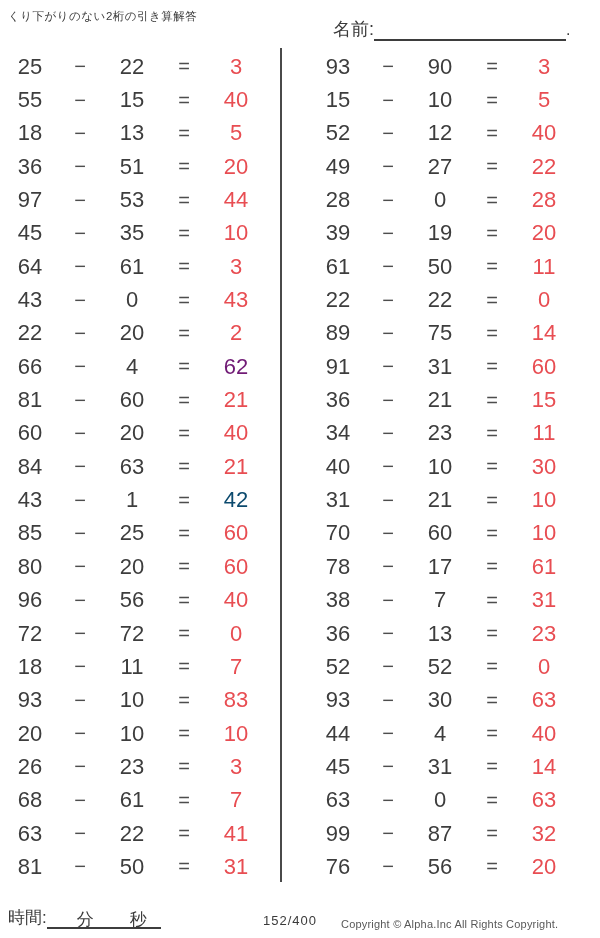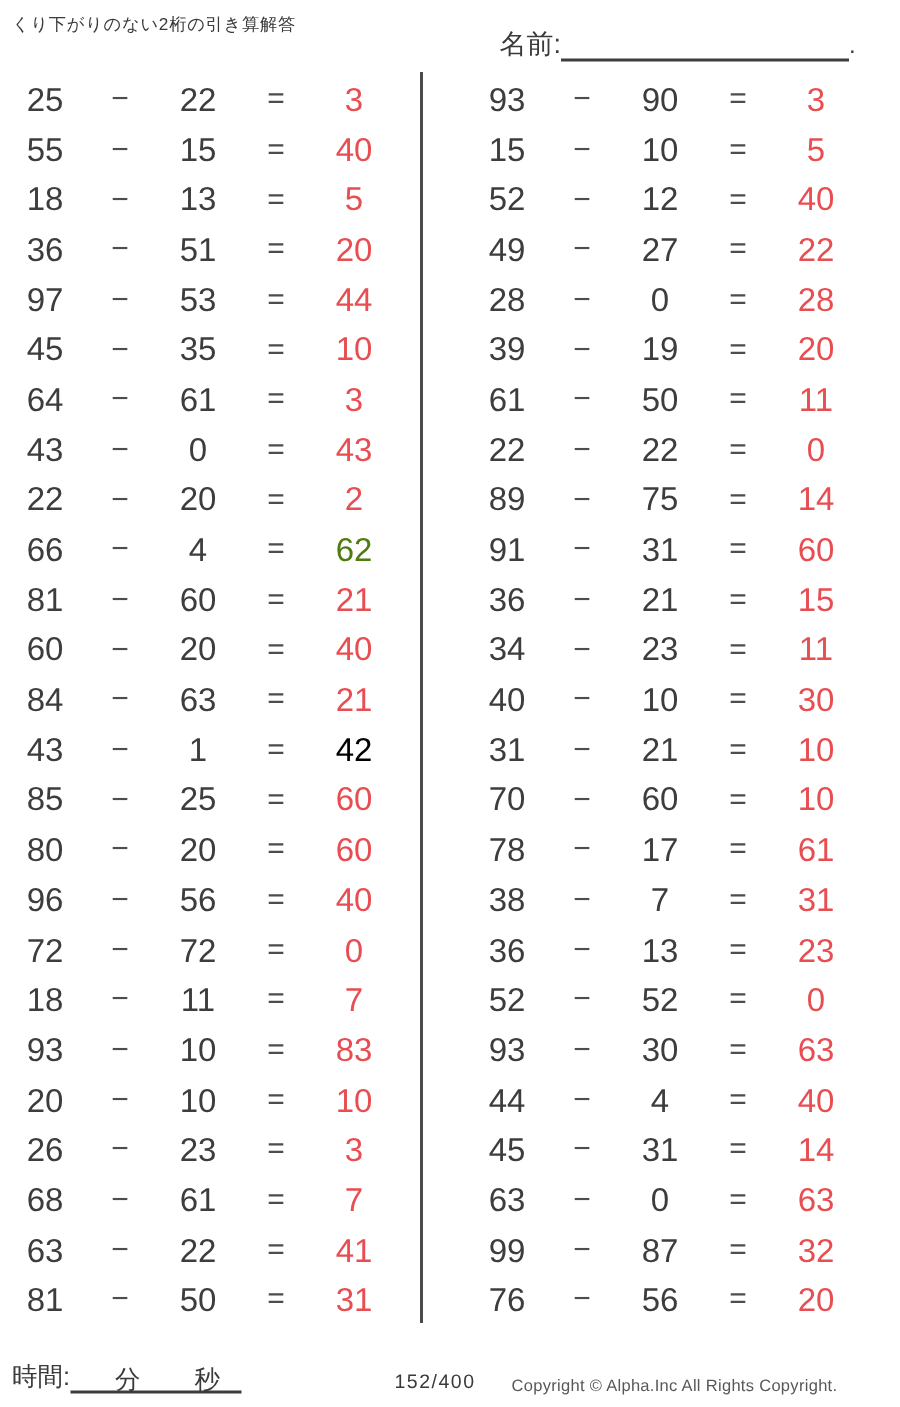--- a/index.html
+++ b/index.html
@@ -127,21 +127,21 @@
     <span class="opb">20</span>
     <span class="eq">=</span>
     <span class="ans" style="color: rgb(232, 77, 82);">2</span>
   </div>
 
   <div class="row">
     <span class="num">66</span>
     <span class="op">−</span>
     <span class="opb">4</span>
     <span class="eq">=</span>
-    <span class="ans" style="color: #4d7c0f;">62</span>
+    <span class="ans" style="color: #701a75;">62</span>
   </div>
 
   <div class="row">
     <span class="num">81</span>
     <span class="op">−</span>
     <span class="opb">60</span>
     <span class="eq">=</span>
     <span class="ans" style="color: rgb(232, 77, 82);">21</span>
   </div>
 
@@ -159,21 +159,21 @@
     <span class="opb">63</span>
     <span class="eq">=</span>
     <span class="ans" style="color: rgb(232, 77, 82);">21</span>
   </div>
 
   <div class="row">
     <span class="num">43</span>
     <span class="op">−</span>
     <span class="opb">1</span>
     <span class="eq">=</span>
-    <span class="ans" style="color: #000000;">42</span>
+    <span class="ans" style="color: #0c4a6e;">42</span>
   </div>
 
   <div class="row">
     <span class="num">85</span>
     <span class="op">−</span>
     <span class="opb">25</span>
     <span class="eq">=</span>
     <span class="ans" style="color: rgb(232, 77, 82);">60</span>
   </div>
 

